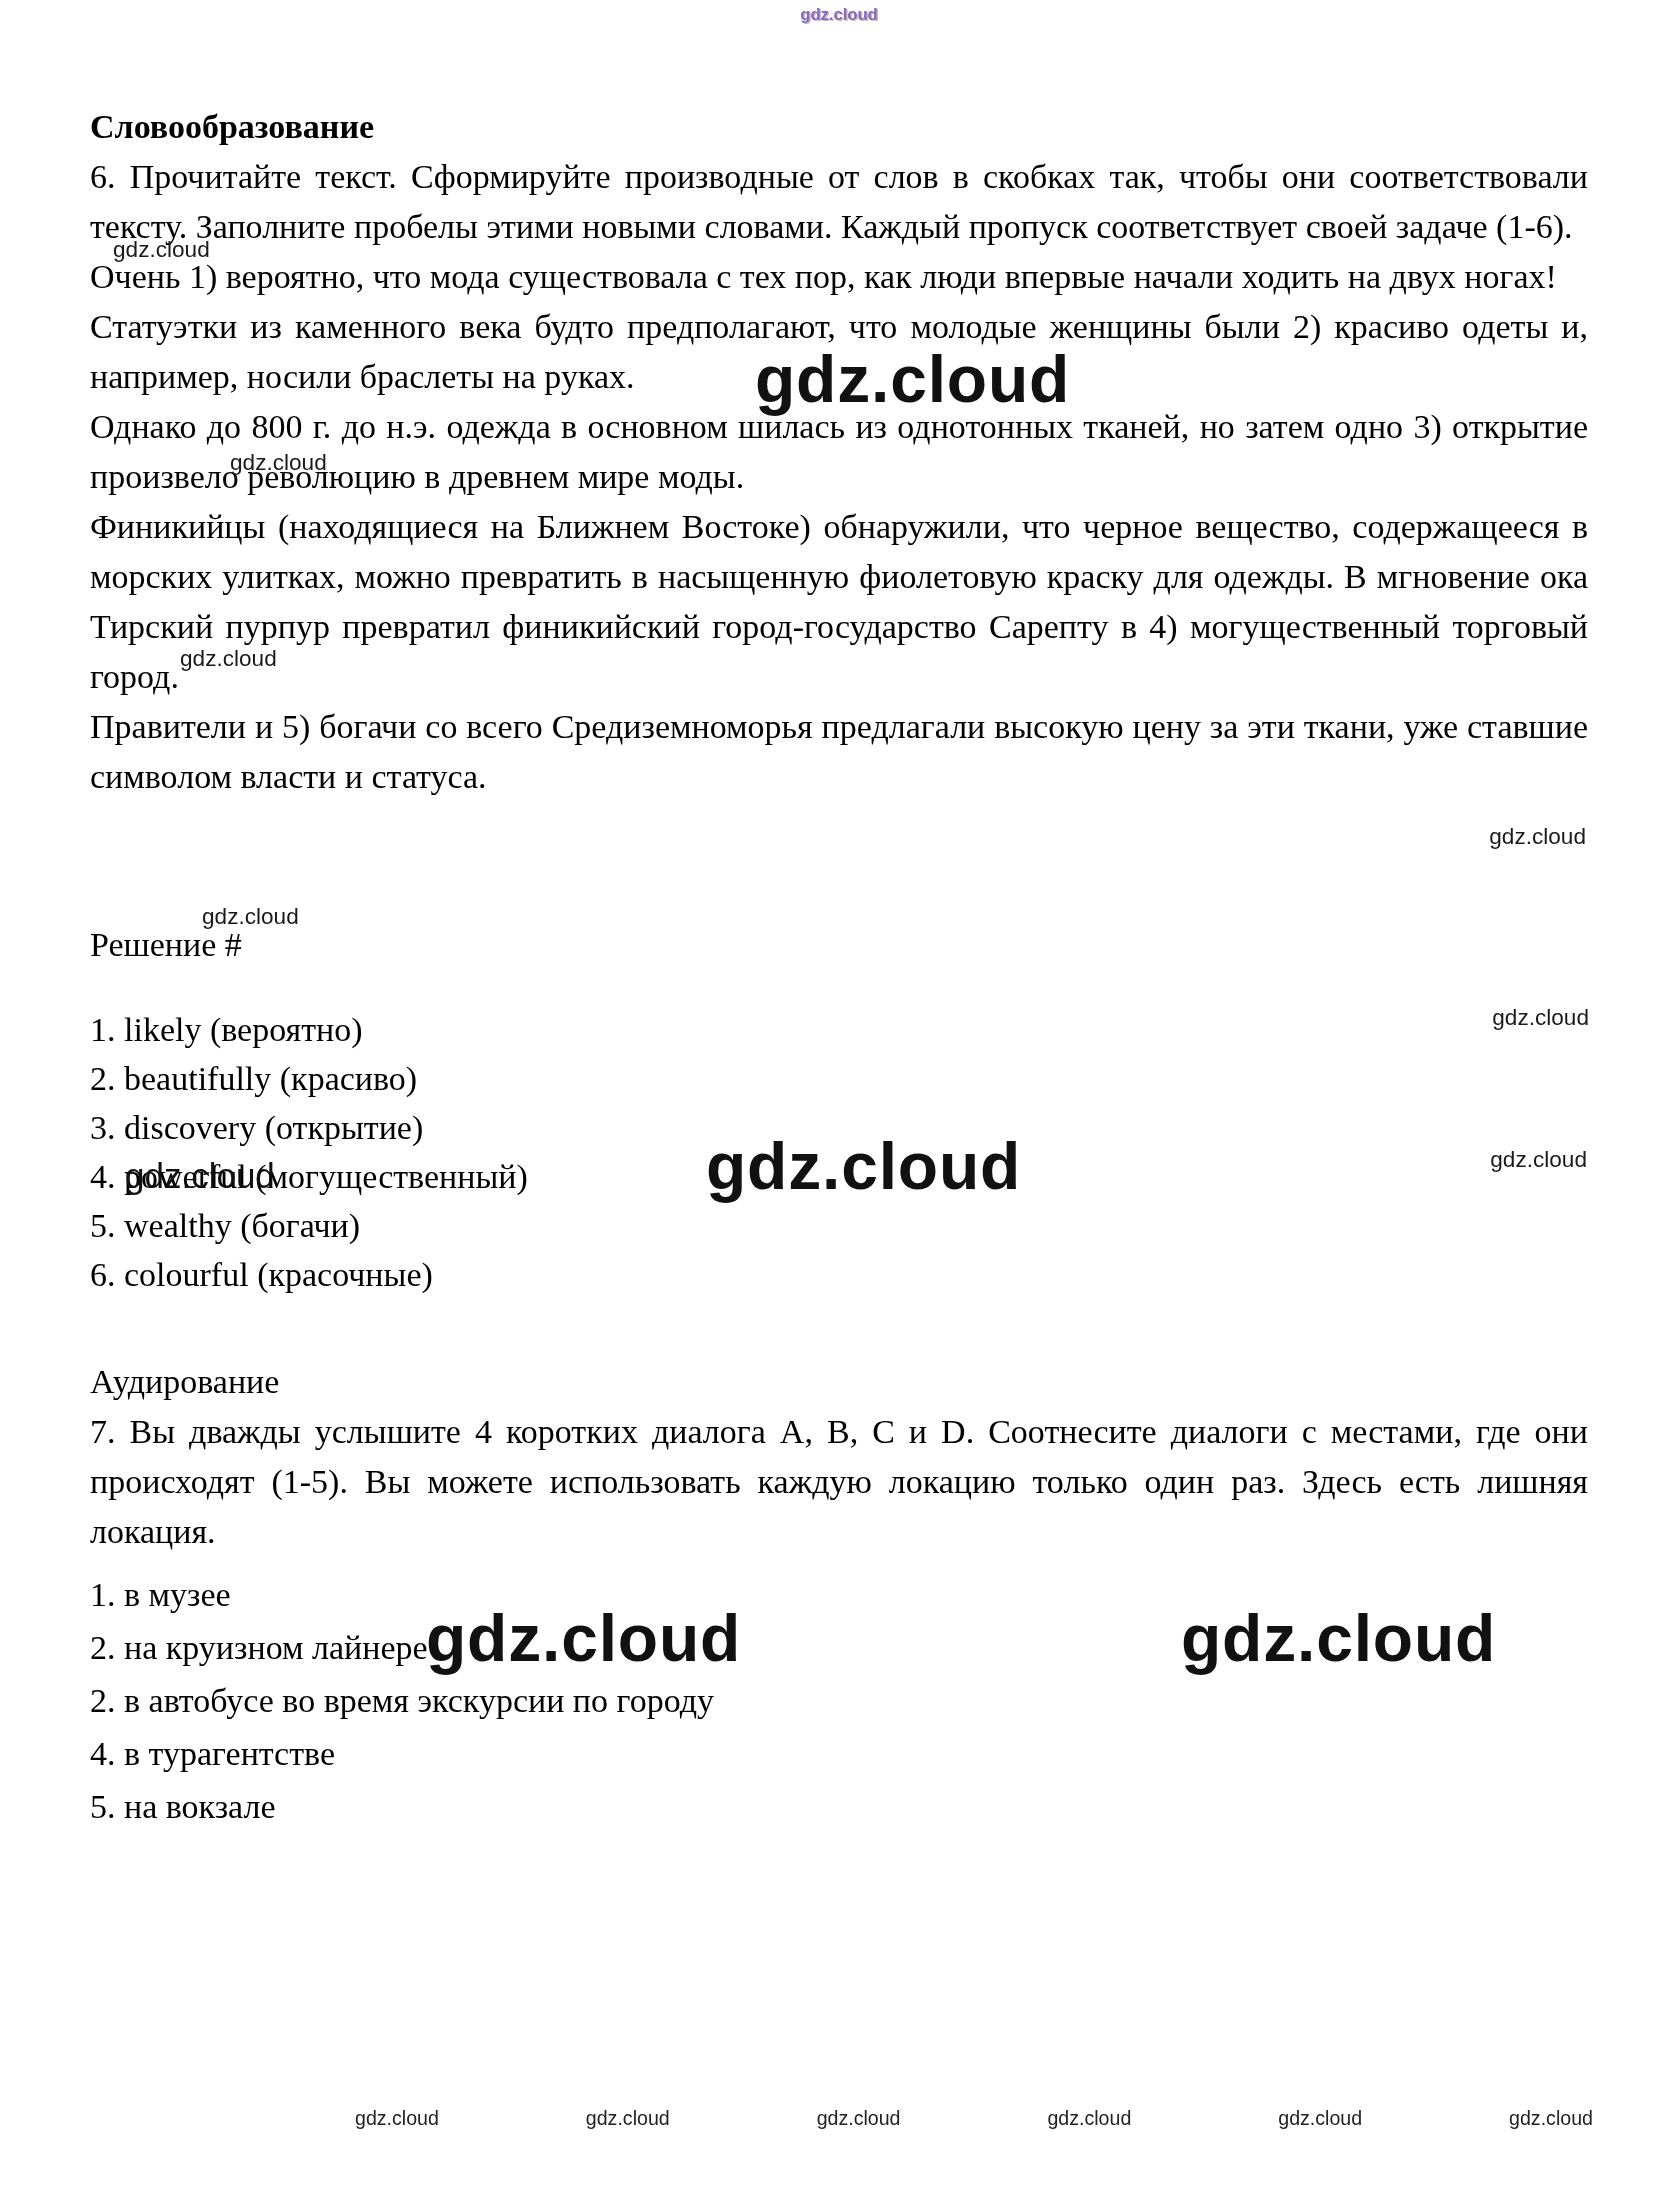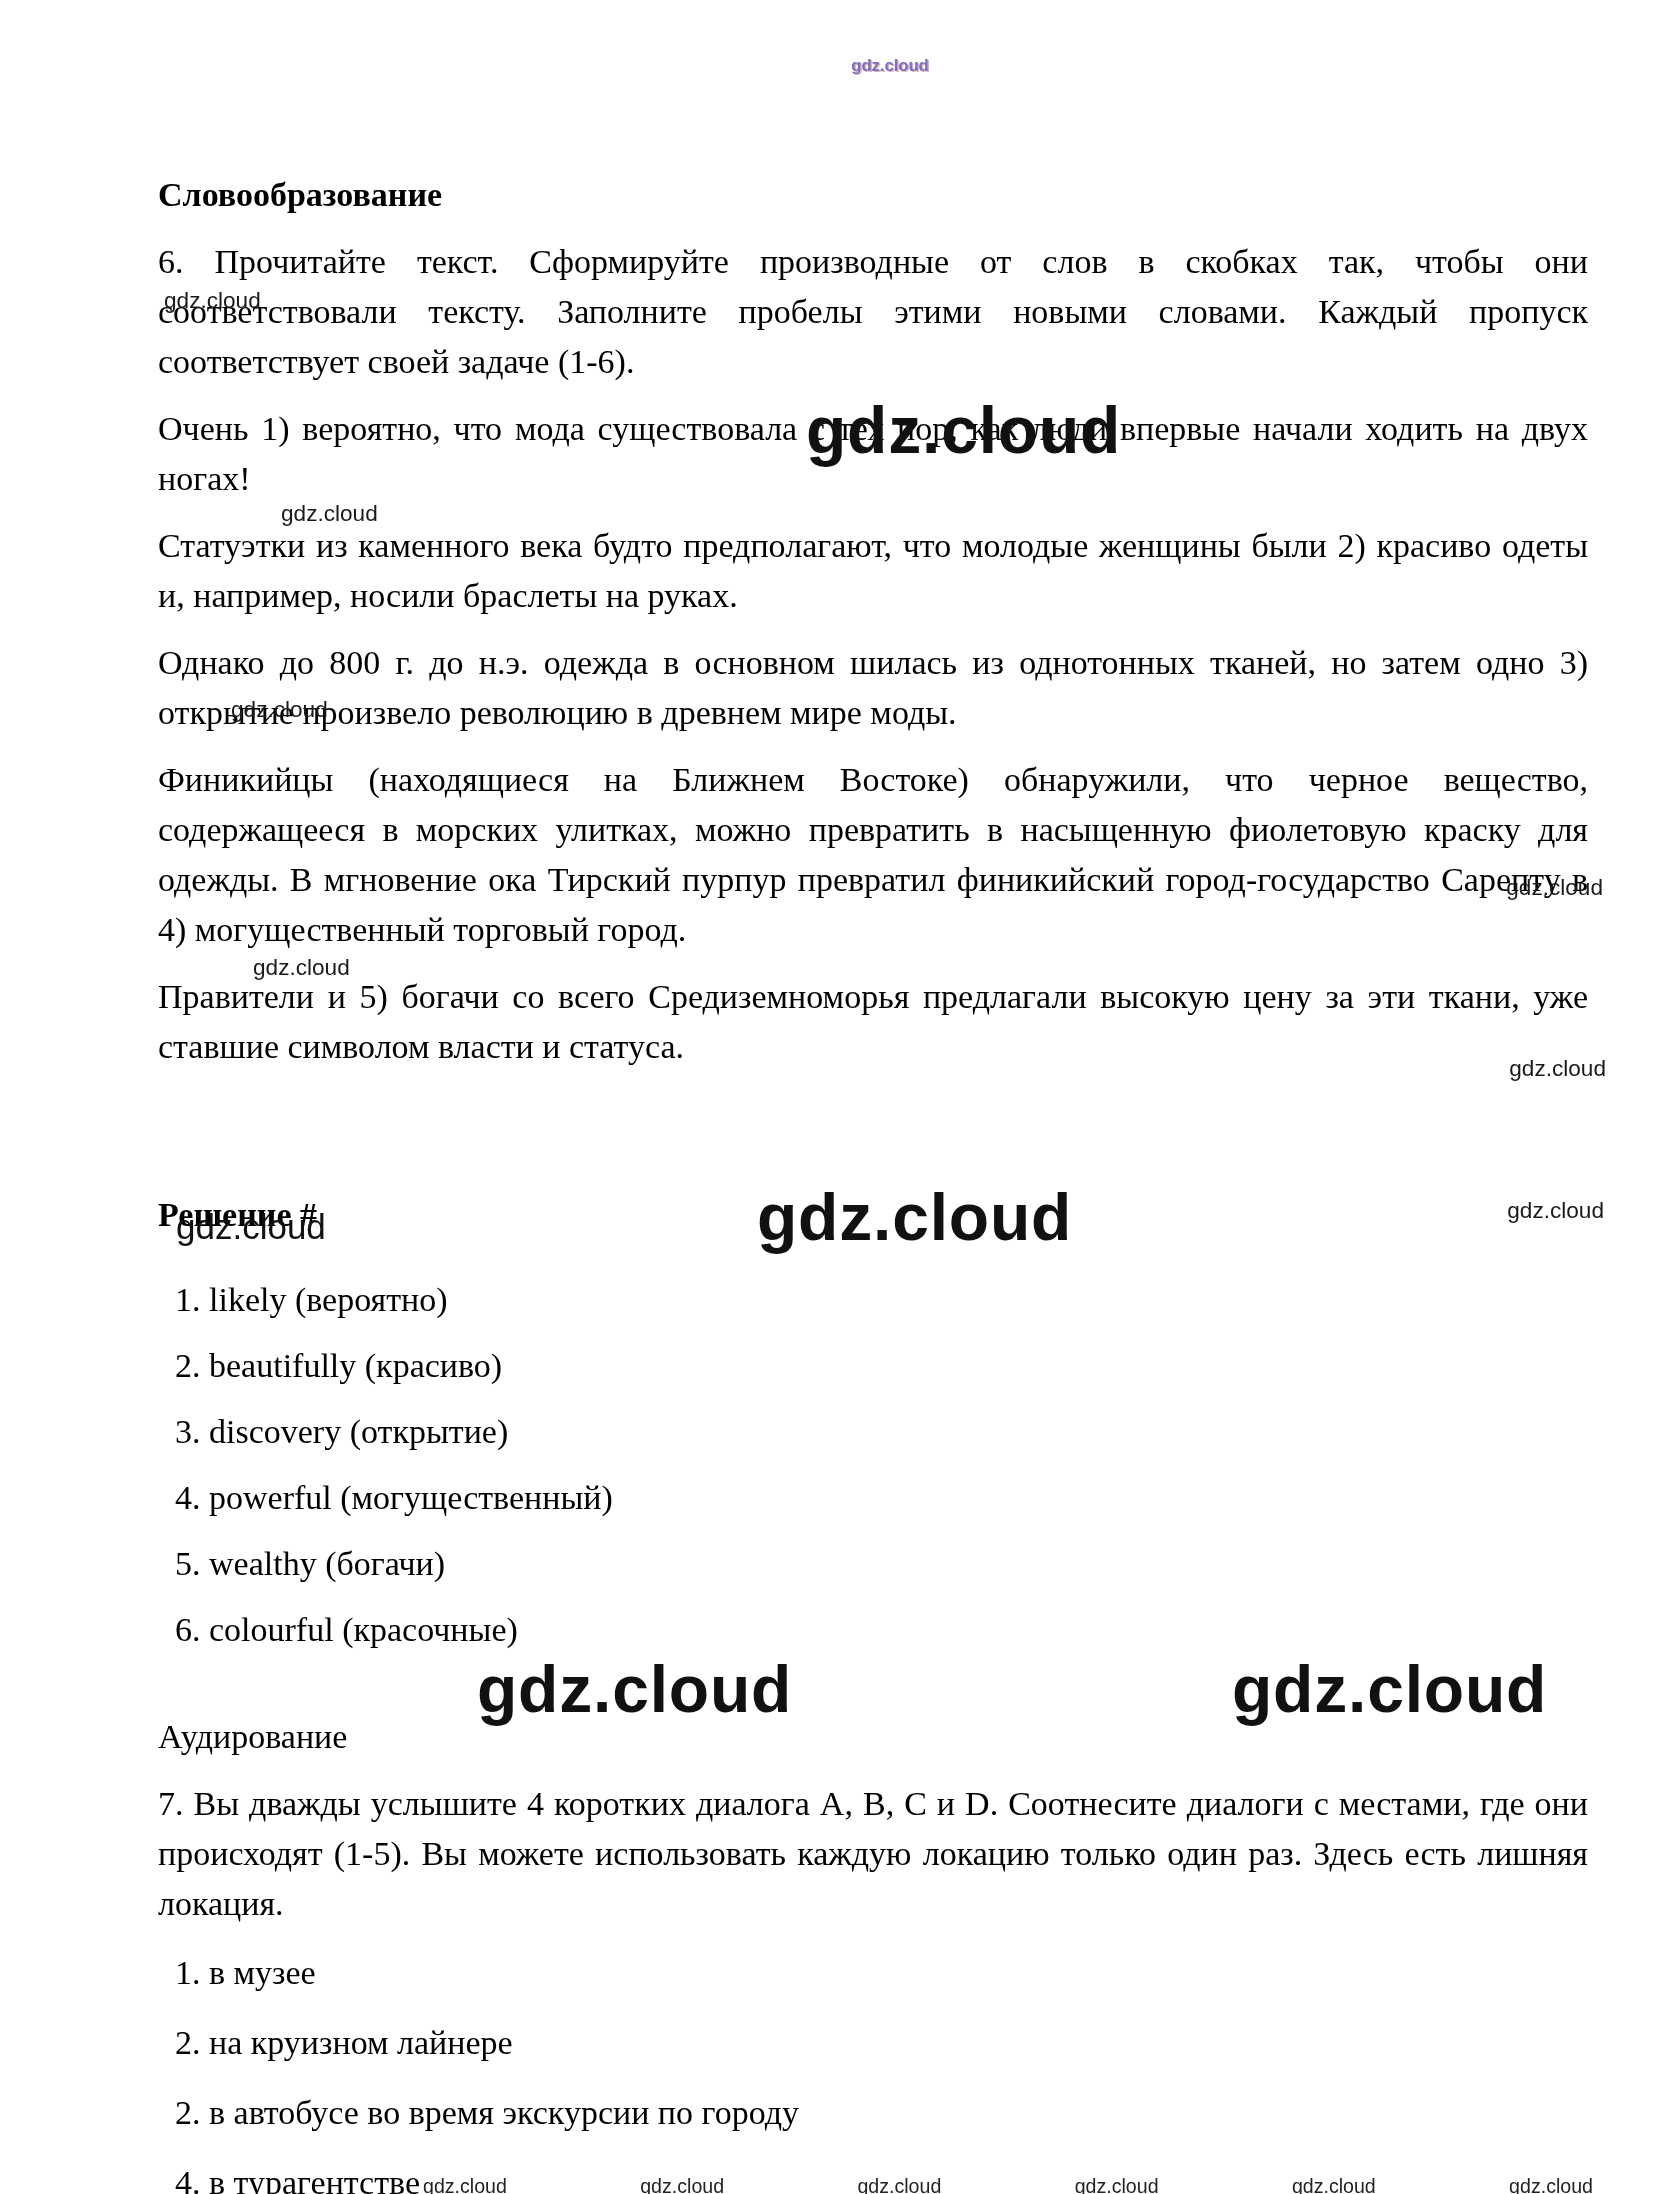--- a/index.html
+++ b/index.html
@@ -1,15 +1,15 @@
 <!DOCTYPE html>
 <html style="font-size:12px"><head>
 <meta charset="utf-8">
 <style>
-  * { margin:17px; padding:0; box-sizing:border-box; }
+  * { margin:0; padding:0; box-sizing:border-box; }
   html, body { width:1678px; height:2194px; }
   body {
     background:#ffffff;
     position:relative;
     overflow:hidden;
     font-family:"Liberation Serif", serif;
     font-size:34px;
     color:#000000;
   }
   .content {
@@ -21,21 +21,21 @@
   }
   .line { line-height:50px;font-weight:bold; }
   .para {
     text-align:justify;
     line-height:50px;
     hyphens:none;
     font-family:Liberation Serif, serif;
   }
   .solution-heading {
     margin-top:118px;
-    font-weight:bold;
+    font-weight:normal;
     line-height:50px;
   }
   .answers { margin-top:35px; }
   .answer { line-height:49px; }
   .listening-heading { margin-top:58px; line-height:50px; }
   .locations { margin-top:10.6px; }
   .location { line-height:53px; }
 
   
   .wm {

